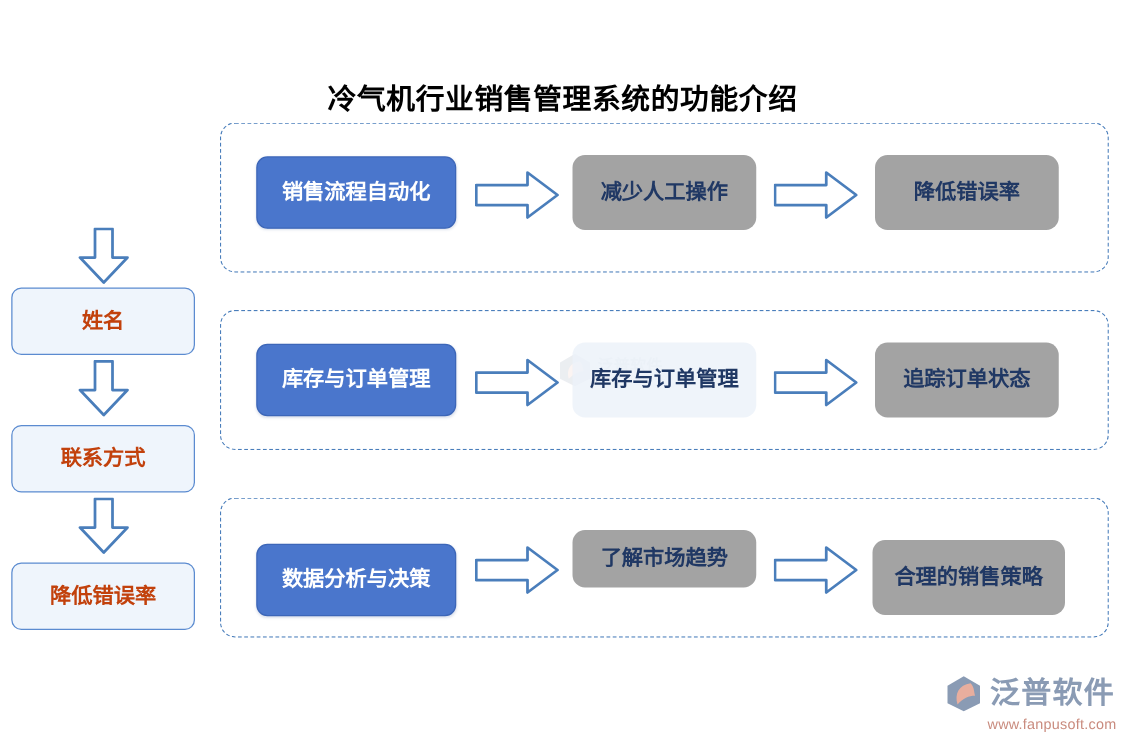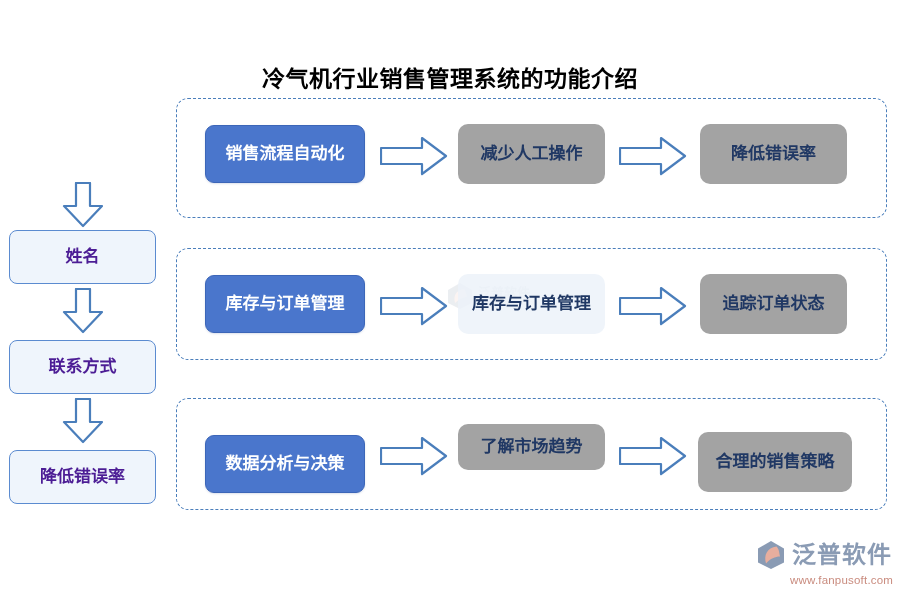--- a/index.html
+++ b/index.html
@@ -51,21 +51,21 @@
   .node.solid {
     background: #4A76CC;
     color: #ffffff;
     border: 1px solid #3C66B8;
     border-radius: 9px;
     box-shadow: 0 1px 2px rgba(60,90,150,0.18);
   }
   
   .node.outline {
     background: #EFF5FC;
-    color: #4c1d95;
+    color: #c2410c;
     border: 1px solid #5B8BD0;
     border-radius: 8px;
   }
   
   .node.plain {
     background: #a3a3a3;
     color: #203864;
     border: none;
     border-radius: 10px;
   }

